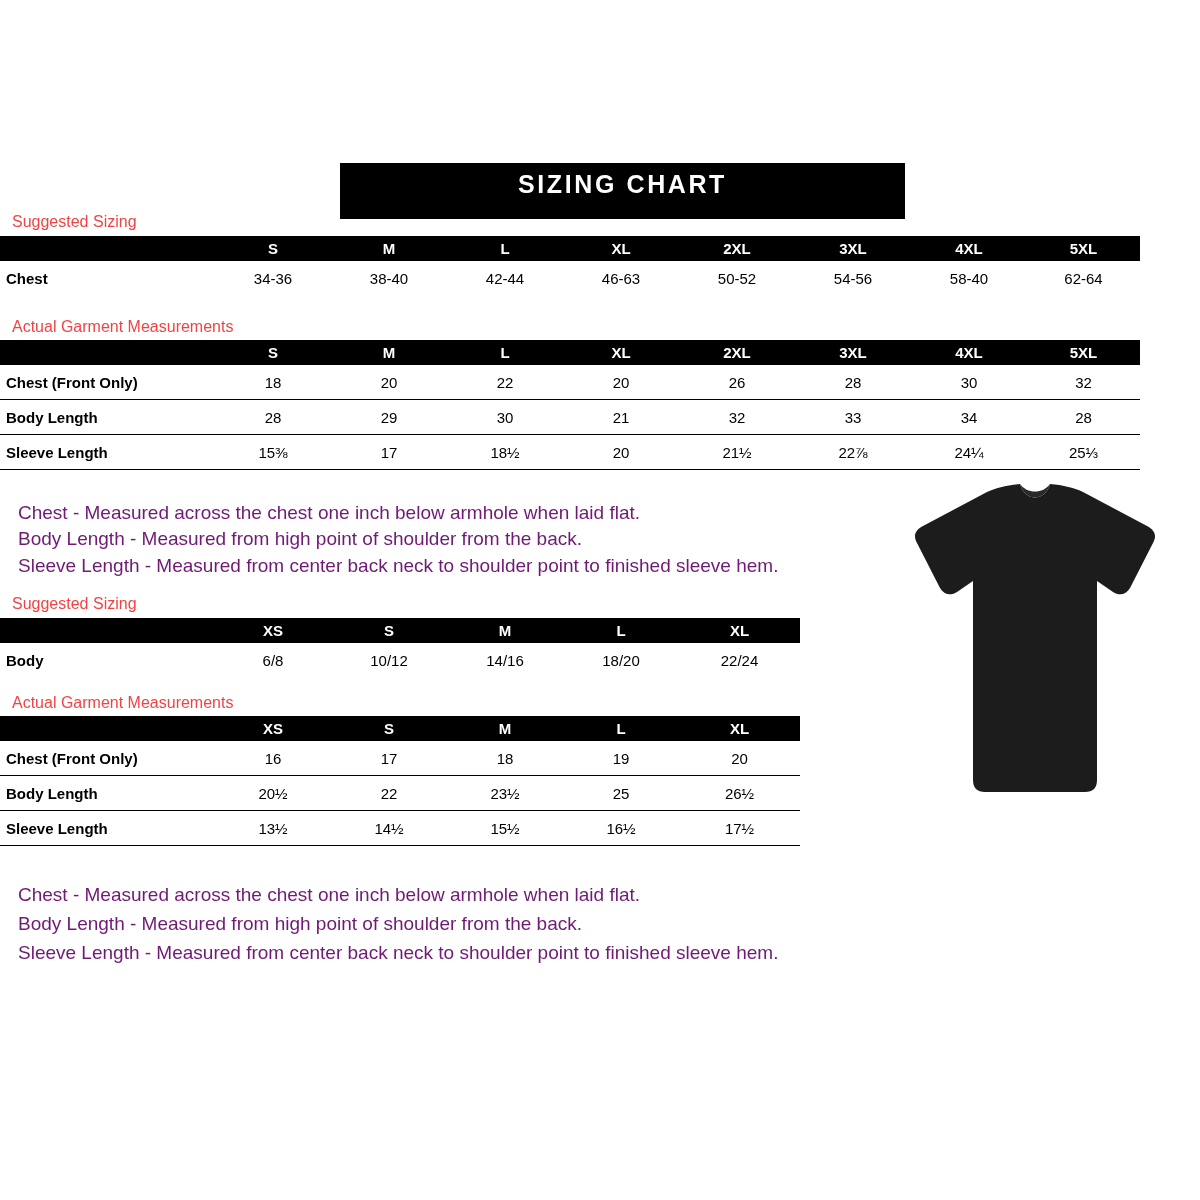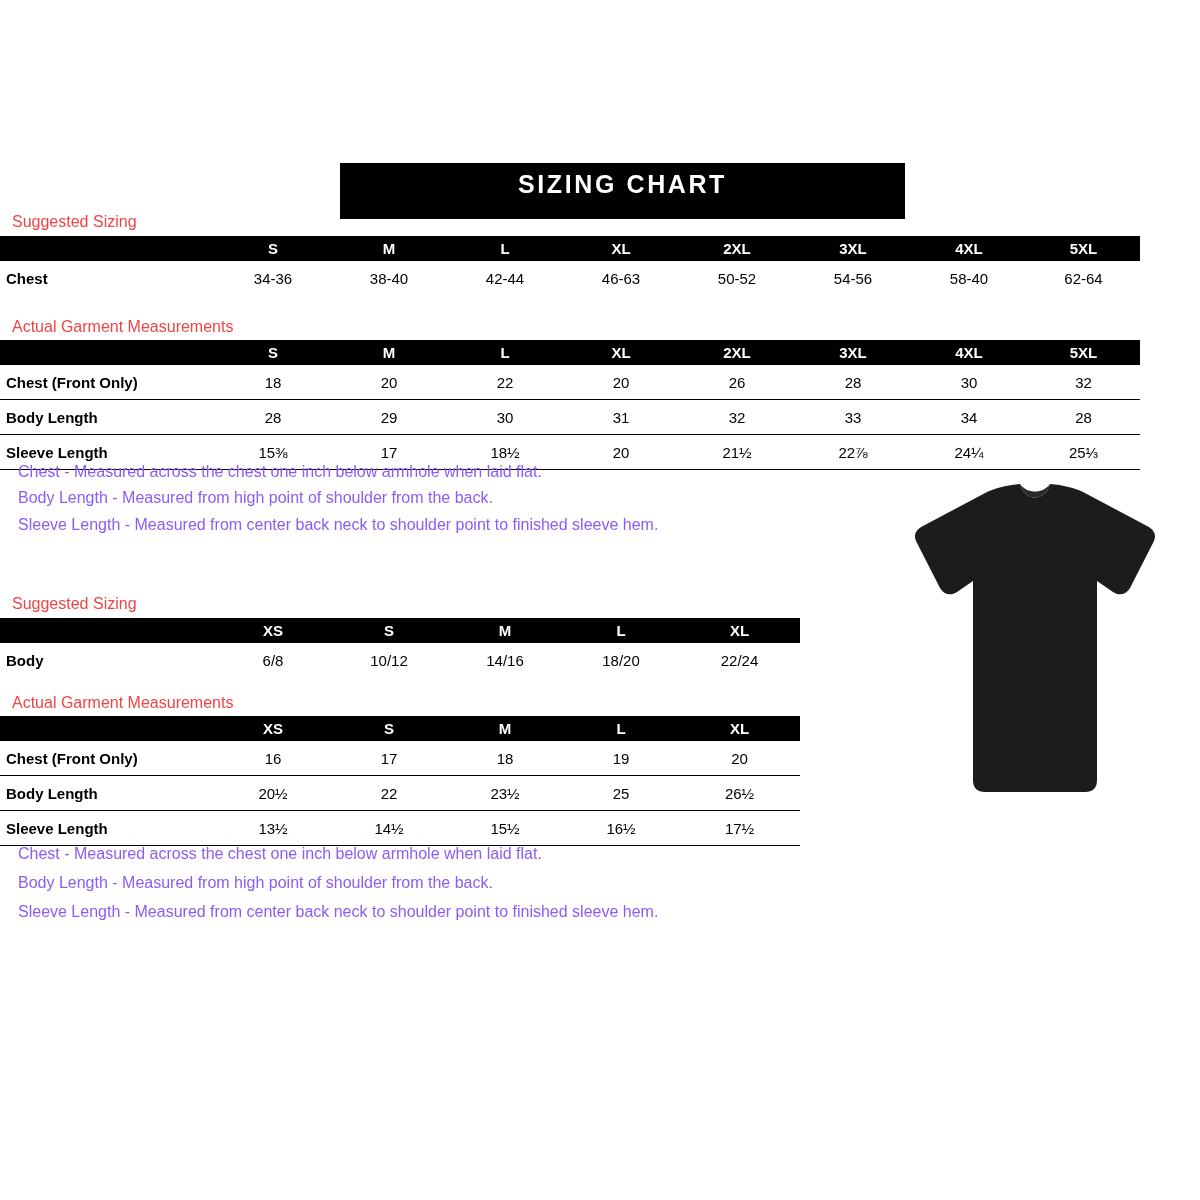--- a/index.html
+++ b/index.html
@@ -98,23 +98,24 @@
   table.sz.ruled tbody tr {
     border-bottom: 1px solid #000;
   }
   table.sz.ruled tbody tr:last-child {
     border-bottom: 1px solid #000;
   }
 
   
   .note {
     position: absolute;
-    font-size: 16px;
-    color: #8b5cf6;
+    font-size: 19px;
+    color: #701a75;
     white-space: nowrap;
+    margin-top: 39px;
   }
 
   
   .youth-title {
     position: absolute;
     left: 12px;
     top: 551px;
     font-size: 25px;
     font-weight: 400;
     letter-spacing: 0.3px;
@@ -218,21 +219,21 @@
           <td>26</td>
           <td>28</td>
           <td>30</td>
           <td>32</td>
         </tr>
         <tr>
           <td class="rowlabel">Body Length</td>
           <td>28</td>
           <td>29</td>
           <td>30</td>
-          <td>31</td>
+          <td>21</td>
           <td>32</td>
           <td>33</td>
           <td>34</td>
           <td>28</td>
         </tr>
         <tr>
           <td class="rowlabel">Sleeve Length</td>
           <td>15⅜</td>
           <td>17</td>
           <td>18½</td>

